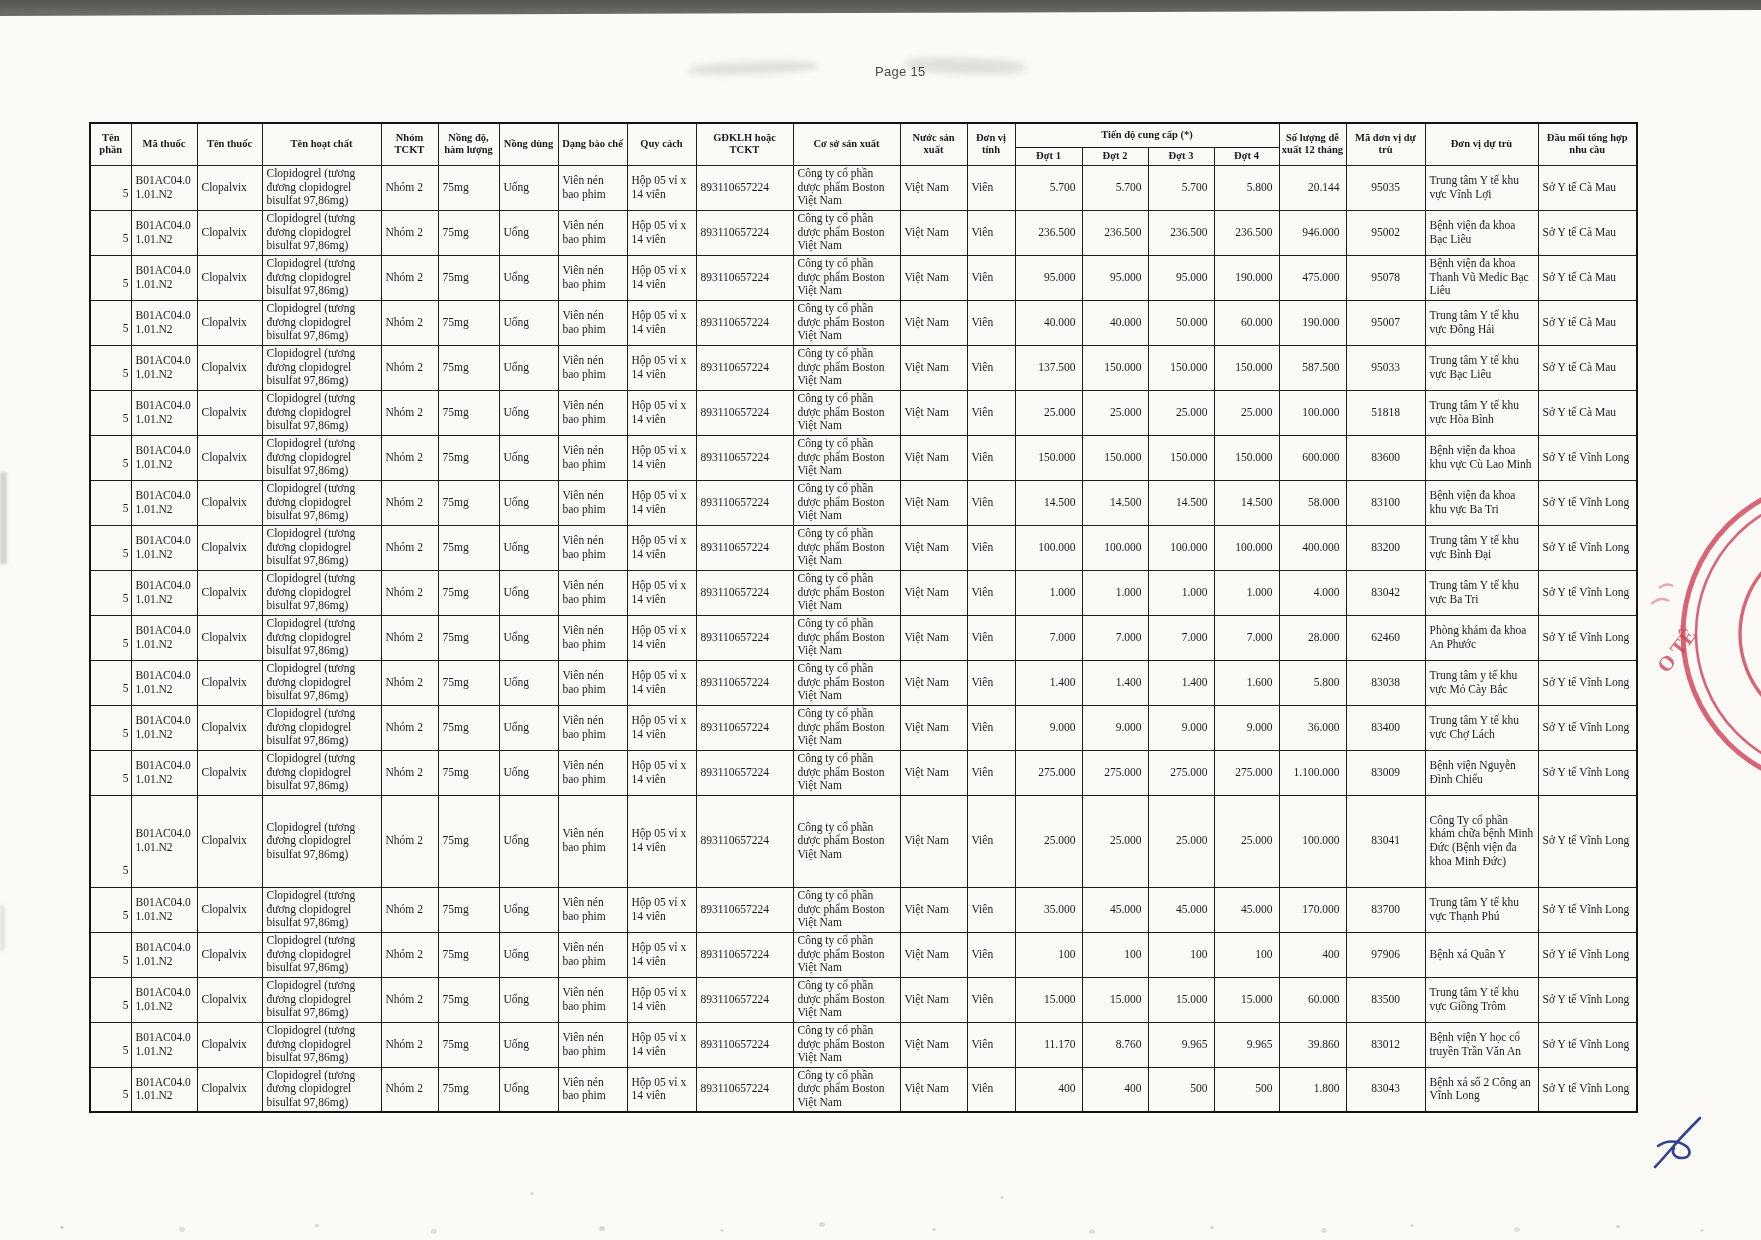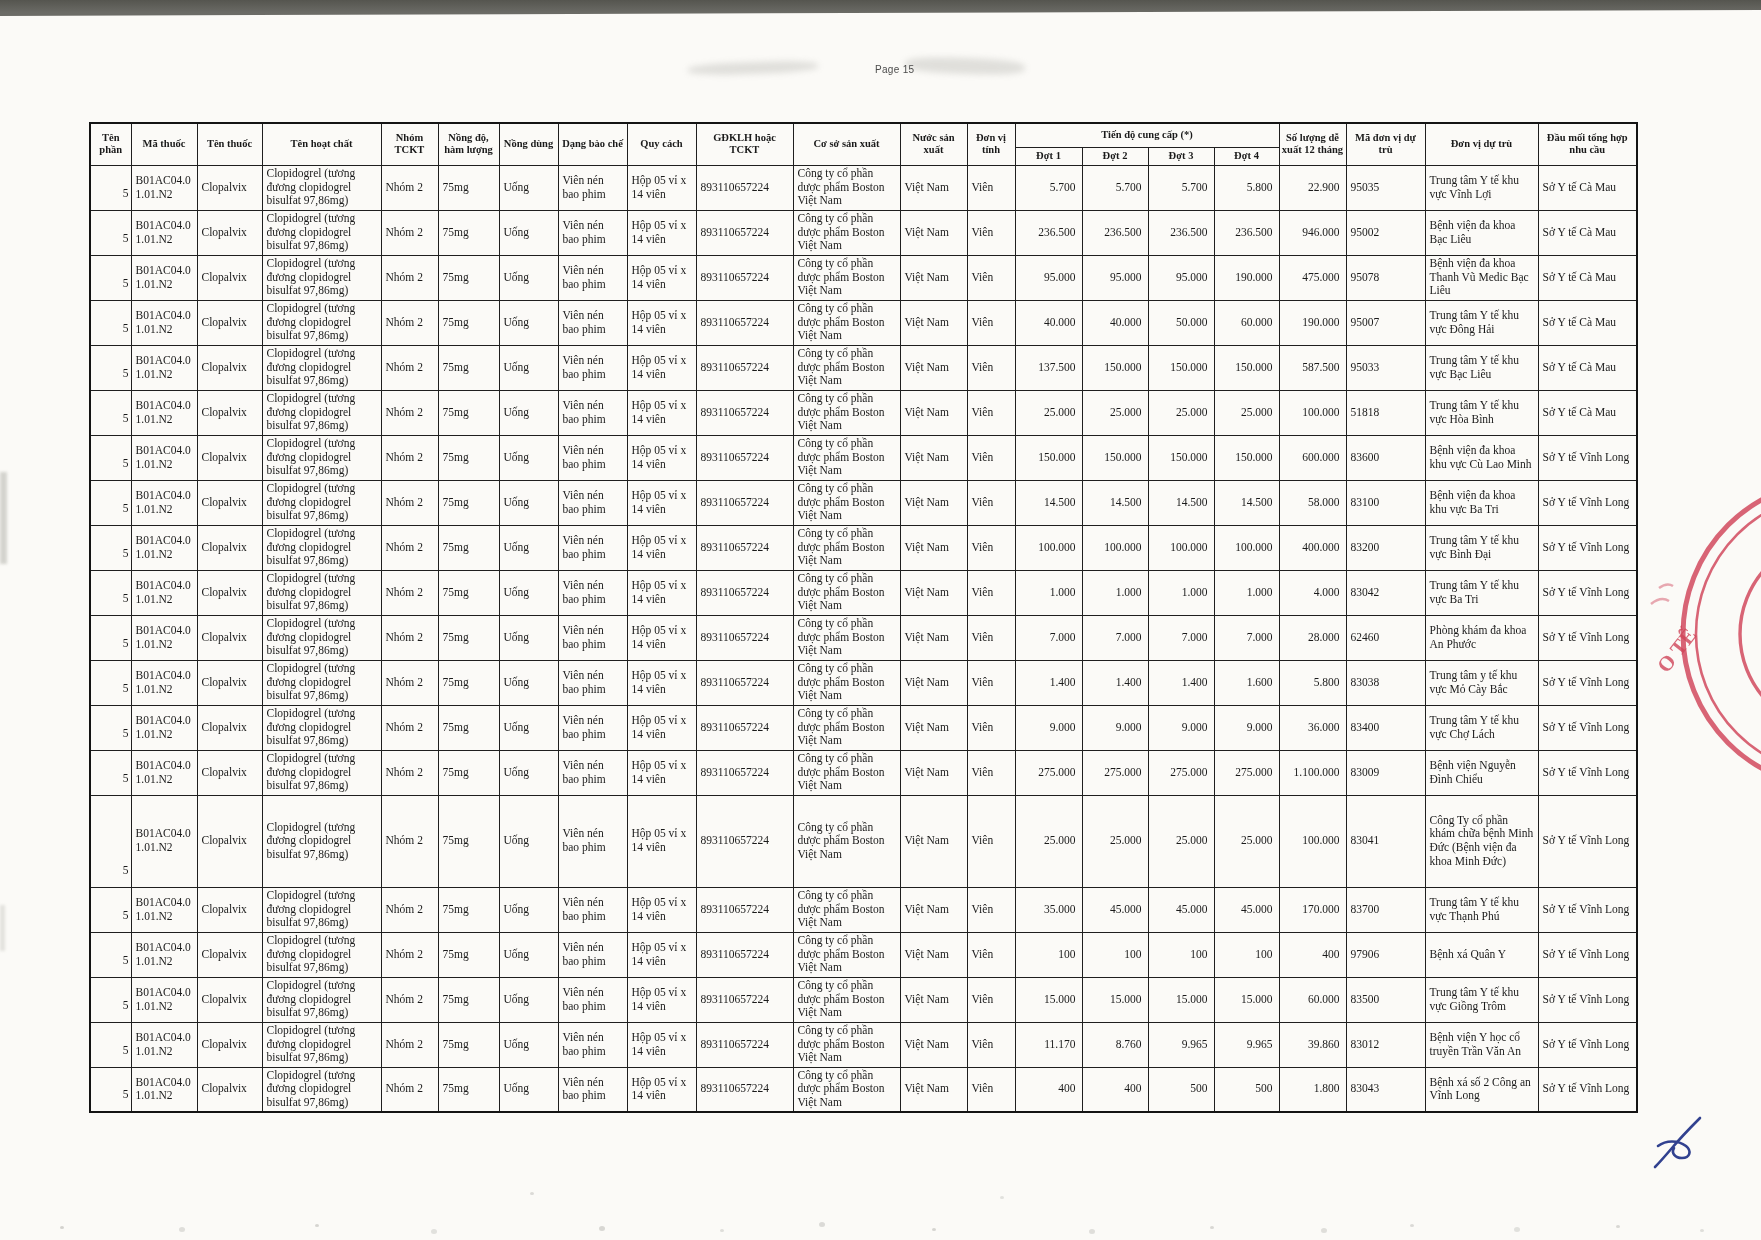--- a/index.html
+++ b/index.html
@@ -13,21 +13,21 @@
   }
   
   .top-bar{
     position:absolute;top:0;left:0;width:100%;height:16px;
     background:linear-gradient(180deg,#55554f 0%,#6b6b66 80%);
     clip-path:polygon(0 0,100% 0,100% 62%,0 100%);
   }
   .page-num{
     position:absolute;top:64px;left:852px;
     font-family:"Liberation Sans", sans-serif;
-    font-size:10px;color:#4b4b4b;letter-spacing:.3px;padding-left:23px;
+    font-size:13px;color:#4b4b4b;letter-spacing:.3px;padding-left:23px;
   }
   .smudge{
     position:absolute;background:#9a9a94;filter:blur(3px);opacity:.28;border-radius:40%;
   }
   .smudge.a{top:62px;left:688px;width:130px;height:12px;transform:rotate(-2deg);}
   .smudge.b{top:58px;left:905px;width:120px;height:16px;transform:rotate(2deg);}
   .edge-blot{position:absolute;background:#b5b5ae;filter:blur(1.5px);}
   .edge-blot.e1{left:0;top:472px;width:7px;height:92px;opacity:.55;}
   .edge-blot.e2{left:0;top:905px;width:5px;height:46px;opacity:.35;}
 
@@ -45,21 +45,21 @@
     font-size:10.5px;font-weight:bold;text-align:center;
     line-height:1.15;padding:1px 2px;
   }
   thead tr.h1{height:24px;}
   thead tr.h2{height:18px;}
   tbody tr{height:45px;}
   tbody tr.tall{height:92px;}
   tbody td{font-size:11.5px;line-height:1.18;}
   td.c-stt{text-align:right;vertical-align:bottom;padding:0 2px 9px 0;}
   td.num{text-align:right;padding-right:6px;}
-  td.ctr{text-align:left;}
+  td.ctr{text-align:center;}
 
   .stamp{position:absolute;top:492px;right:0;pointer-events:none;}
   .signature{position:absolute;top:1112px;left:1642px;pointer-events:none;}
 
   .speckles{
     position:absolute;left:60px;top:1226px;width:4px;height:3px;border-radius:50%;
     background:rgba(120,120,113,.30);
     box-shadow:
       120px 2px 0 1px rgba(125,125,118,.22),
       255px -2px 0 0 rgba(125,125,118,.30),
@@ -154,21 +154,21 @@
       <td>Viên nén bao phim</td>
       <td>Hộp 05 vỉ x 14 viên</td>
       <td>893110657224</td>
       <td>Công ty cổ phần dược phẩm Boston Việt Nam</td>
       <td>Việt Nam</td>
       <td>Viên</td>
       <td class="num">5.700</td>
       <td class="num">5.700</td>
       <td class="num">5.700</td>
       <td class="num">5.800</td>
-      <td class="num">22.900</td>
+      <td class="num">20.144</td>
       <td class="ctr">95035</td>
       <td>Trung tâm Y tế khu vực Vĩnh Lợi</td>
       <td>Sở Y tế Cà Mau</td>
     </tr>
         <tr>
       <td class="c-stt">5</td>
       <td>B01AC04.0 1.01.N2</td>
       <td>Clopalvix</td>
       <td>Clopidogrel (tương đương clopidogrel bisulfat 97,86mg)</td>
       <td>Nhóm 2</td>

